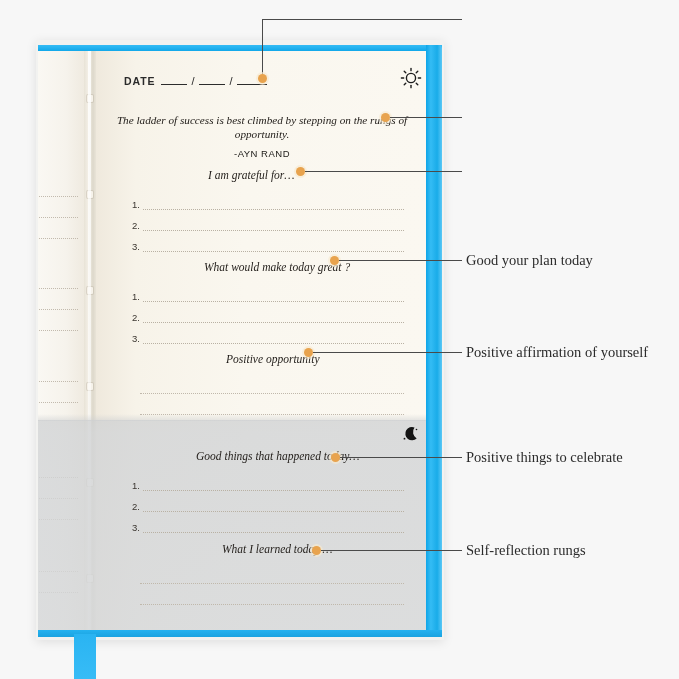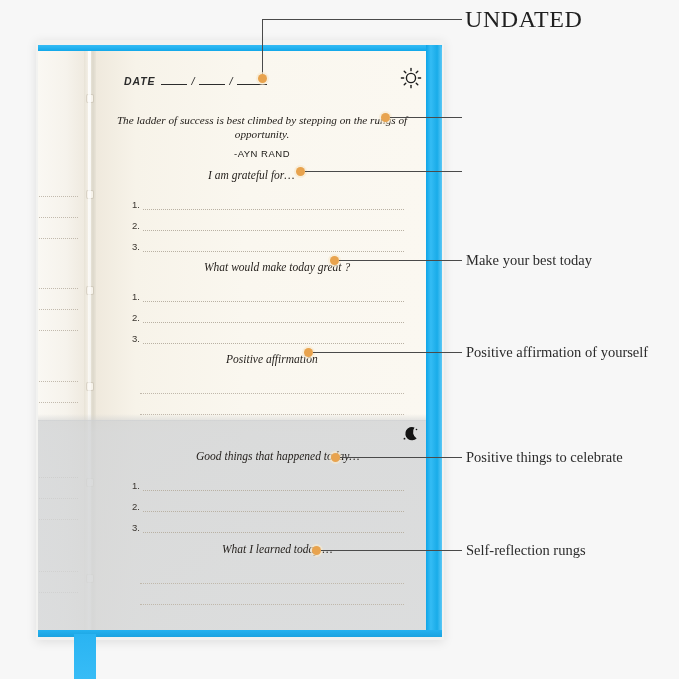--- a/index.html
+++ b/index.html
@@ -79,21 +79,21 @@
   }
 
   
   .content{position:absolute;left:58px;top:0;width:330px;height:583px;}
   .row{position:absolute;left:0;width:330px;}
 
   .date-line{
     top:26px;left:28px;width:200px;
     font-family:"Liberation Sans", sans-serif;
     font-size:10.5px;letter-spacing:.9px;color:#2a2a2a;font-weight:600;
-    display:flex;align-items:baseline;gap:2px;font-style:italic;
+    display:flex;align-items:baseline;gap:2px;
   }
   .date-label{margin-right:4px;}
   .date-slot{display:inline-block;width:26px;border-bottom:1.3px solid #2c2c2c;height:9px;}
   .date-slot.wide{width:30px;}
   .slash{font-weight:400;font-size:11px;padding:0 2px;}
 
   .sun{
     position:absolute;left:304px;top:18px;width:22px;height:22px;
   }
   .moon{
@@ -252,21 +252,21 @@
       </div>
       <div class="dotrow" style="top:259px">
         <span class="dotnum">2.</span>
         <span class="dotted"></span>
       </div>
       <div class="dotrow" style="top:280px">
         <span class="dotnum">3.</span>
         <span class="dotted"></span>
       </div>
 
-      <div class="prompt row p-affirm">Positive affirmation</div>
+      <div class="prompt row p-affirm">Positive opportunity</div>
       <div class="dotrow plain" style="top:330px">
         <span class="dotted"></span>
       </div>
       <div class="dotrow plain" style="top:351px">
         <span class="dotted"></span>
       </div>
 
       <div class="night-wash" style="left:-58px"></div>
 
       <svg class="moon" viewBox="0 0 24 24">
@@ -301,31 +301,30 @@
   </div>
 
   <div class="edge-top"></div>
   <div class="edge-right"></div>
   <div class="edge-bottom"></div>
   <div class="ribbon"></div>
 
   <div class="lead-v" style="left:262px;top:19px;height:60px"></div>
   <div class="lead" style="left:262px;top:19px;width:200px"></div>
   <div class="dot" style="left:258px;top:74px"></div>
-  <div class="anno-label title-undated">UNDATED</div>
 
   <div class="dot" style="left:381px;top:113px"></div>
   <div class="lead" style="left:390px;top:117px;width:72px"></div>
 
   <div class="dot" style="left:296px;top:167px"></div>
   <div class="lead" style="left:305px;top:171px;width:157px"></div>
 
   <div class="dot" style="left:330px;top:256px"></div>
   <div class="lead" style="left:339px;top:260px;width:123px"></div>
-  <div class="anno-label al" style="left:466px;top:252px">Make your best today</div>
+  <div class="anno-label al" style="left:466px;top:252px">Good your plan today</div>
 
   <div class="dot" style="left:304px;top:348px"></div>
   <div class="lead" style="left:313px;top:352px;width:149px"></div>
   <div class="anno-label al" style="left:466px;top:344px">Positive affirmation of yourself</div>
 
   <div class="dot" style="left:331px;top:453px"></div>
   <div class="lead" style="left:340px;top:457px;width:122px"></div>
   <div class="anno-label al" style="left:466px;top:449px">Positive things to celebrate</div>
 
   <div class="dot" style="left:312px;top:546px"></div>

